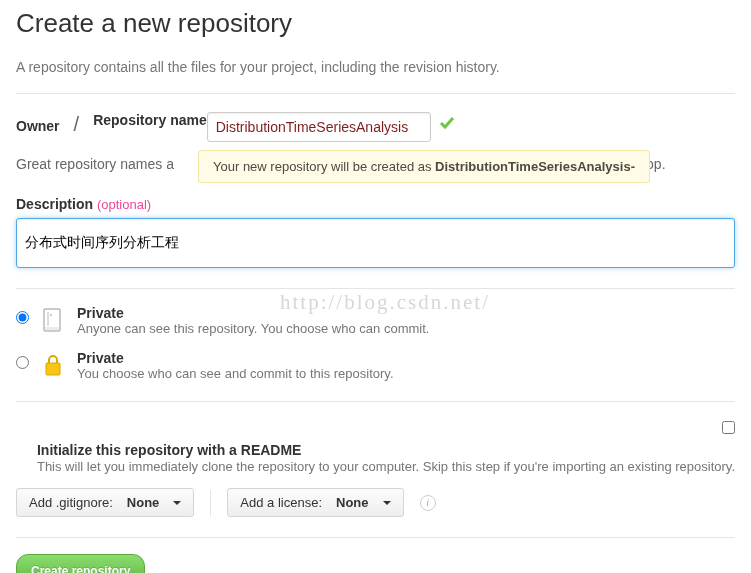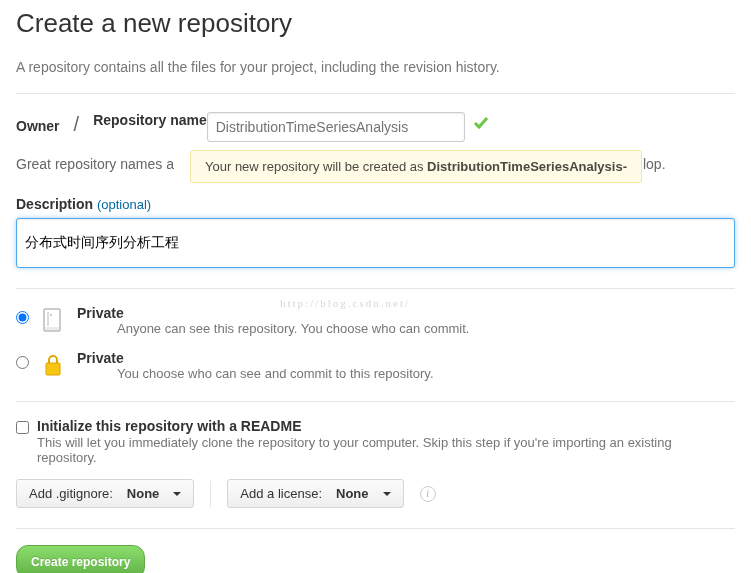--- a/index.html
+++ b/index.html
@@ -34,54 +34,54 @@
     padding: 6px 12px; font-size: 14px; font-weight: 600; color: #333; cursor: pointer;
   }
   .owner-btn .avatar {
     width: 18px; height: 18px; background: #6cc644; border-radius: 2px; display: inline-flex;
     align-items: center; justify-content: center;
   }
   .owner-btn .avatar svg { width: 12px; height: 12px; }
   .caret { width: 0; height: 0; border-left: 4px solid transparent; border-right: 4px solid transparent; border-top: 4px solid #333; }
   .slash { font-size: 20px; color: #666; padding: 0 0 6px 0; }
   .repo-input {
-    width: 258px; padding: 6px 8px; font-size: 14px;
-    border: 1px solid #ccc; border-radius: 3px; color: #737373;
+    width: 224px; padding: 6px 8px; font-size: 14px;
+    border: 1px solid #ccc; border-radius: 3px; color: #7f1d1d;
     box-shadow: inset 0 1px 2px rgba(0,0,0,0.075);
   }
   .check-holder { padding: 0 0 8px 8px; }
   .check-holder svg { width: 16px; height: 16px; stroke: #6cc644; stroke-width: 3; fill: none; }
   .suggest-line { margin-top: 14px; color: #666; font-size: 14px; position: relative; }
   .tooltip {
-    position: absolute; left: 174px; top: -6px; background: #fffbe6;
+    position: absolute; left: 182px; top: -6px; background: #fffbe6;
     border: 1px solid #f0e7a1; border-radius: 3px; padding: 8px 14px;
     font-size: 13px; color: #4c4a42; z-index: 5; white-space: nowrap;
   }
   .tooltip b { font-weight: 600; }
   .desc-section { margin-top: 24px; }
   .desc-label { font-weight: 600; }
-  .optional { color: #0369a1; font-weight: 400; font-size: 13px; }
+  .optional { color: #ec4899; font-weight: 400; font-size: 13px; }
   .desc-input {
     width: 100%; margin-top: 6px; padding: 16px 8px; font-size: 14px;
     border: 1px solid #51a7e8; border-radius: 3px;
     box-shadow: inset 0 1px 2px rgba(0,0,0,0.075), 0 0 5px rgba(81,167,232,0.5);
     outline: none;
   }
   .hr2 { border: none; border-top: 1px solid #e5e5e5; margin: 20px 0 16px 0; }
   .watermark {
-    position: absolute; left: 280px; top: 297px; color: #d7d7d7; font-size: 11px;
+    position: absolute; left: 280px; top: 290px; color: #d7d7d7; font-size: 21px;
     letter-spacing: 2px; pointer-events: none; font-family: Georgia, serif;
   }
   .vis-row { display: flex; align-items: flex-start; gap: 10px; margin-bottom: 14px; }
   .radio-col { padding-top: 6px; }
   input[type=radio] { width: 13px; height: 13px; }
   .vis-icon { width: 28px; display: flex; justify-content: center; padding-top: 2px; }
   .vis-text .t { font-weight: 600; color: #333; }
-  .vis-text .d { color: #767676; font-size: 13px; margin-left: 40px; }
-  .readme-row { display: flex; align-items: flex-start; gap: 8px; }
+  .vis-text .d { color: #767676; font-size: 13px; }
+  .readme-row { display: flex; align-items: flex-end; gap: 8px; flex-direction: column; }
   .readme-row input[type=checkbox] { margin-top: 3px; }
   .readme-text .t { font-weight: 600; }
   .readme-text .d { color: #767676; font-size: 13px; margin-top: 1px; }
   .select-row { display: flex; align-items: center; gap: 16px; margin-top: 14px; }
   .select-btn {
     display: inline-flex; align-items: center; gap: 14px;
     background: linear-gradient(#fcfcfc,#eee);
     border: 1px solid #d5d5d5; border-radius: 3px;
     padding: 6px 12px; font-size: 13px; color: #333; cursor: pointer;
   }

